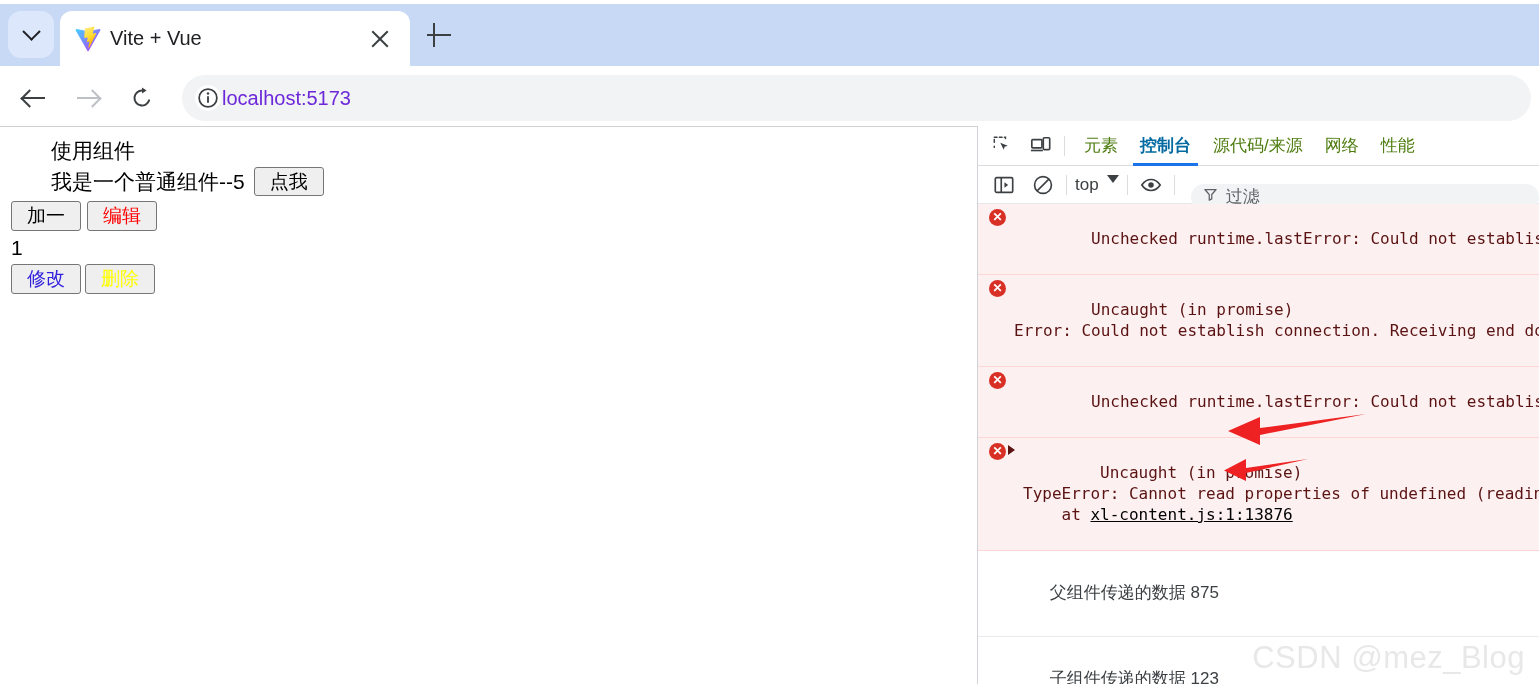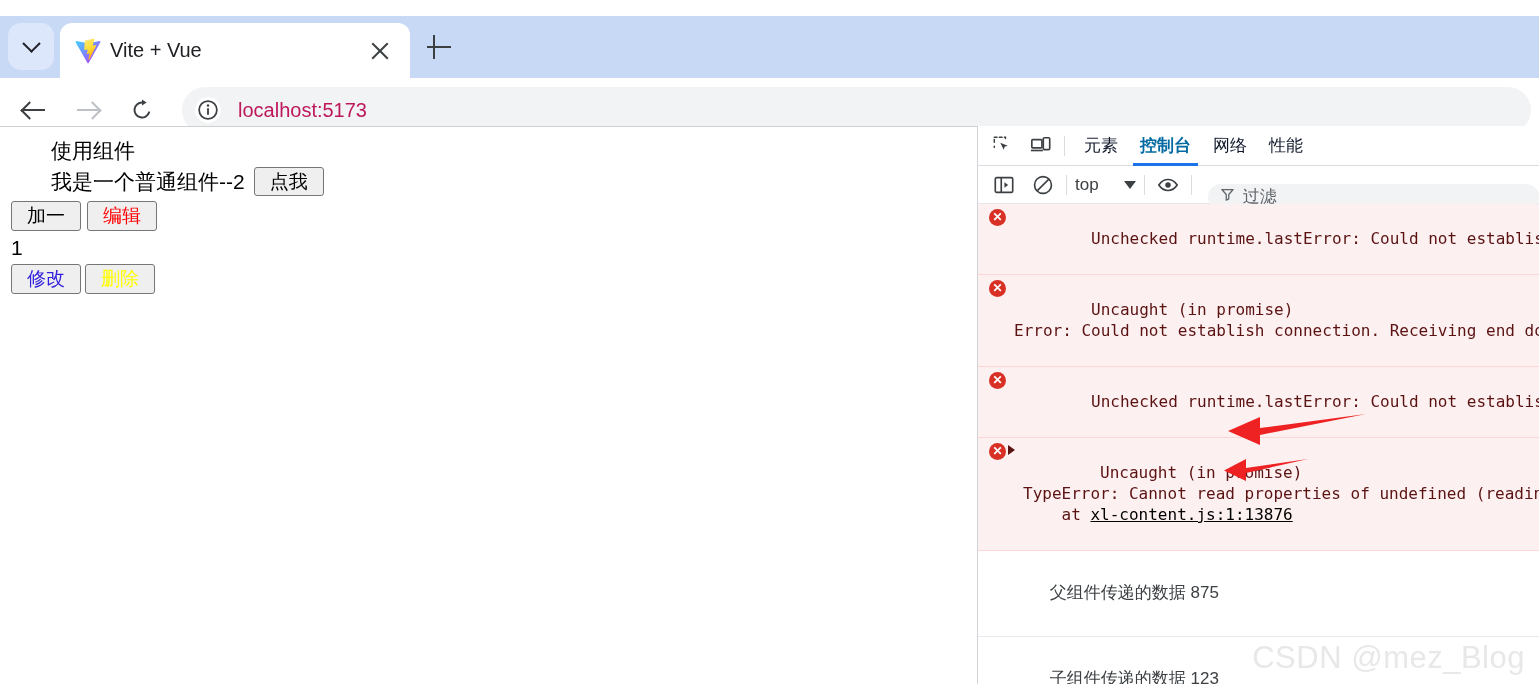--- a/index.html
+++ b/index.html
@@ -6,21 +6,21 @@
   html, body {
     margin: 0; padding: 0;
     width: 1539px; height: 684px;
     overflow: hidden;
     background: #ffffff;
     font-family: "Liberation Sans", sans-serif;
   }
   #root { position: relative; width: 1539px; height: 684px; overflow: hidden; }
 
   
-  .chrome { position: absolute; left: 0; top: 16px; width: 1539px; height: 126px; background: #c8d9f5; }
+  .chrome { position: absolute; left: 0; top: 4px; width: 1539px; height: 126px; background: #c8d9f5; }
   .tabstrip { position: absolute; left: 0; top: 0; width: 1539px; height: 62px; }
   .tabsearch {
     position: absolute; left: 8px; top: 7px; width: 46px; height: 47px;
     background: #dce7fb; border-radius: 13px;
     display: flex; align-items: center; justify-content: center; cursor: pointer;
   }
   .chev { width: 13px; height: 13px; border-right: 2.2px solid #202124; border-bottom: 2.2px solid #202124;
           transform: rotate(45deg) translate(-2px,-2px); }
   .tab {
     position: absolute; left: 60px; top: 7px; width: 350px; height: 55px;
@@ -69,21 +69,21 @@
   .arrow-r::after {
     content: ""; position: absolute; right: 0px; top: 3px; width: 11px; height: 11px;
     border-right: 2.1px solid #bdc1c6; border-top: 2.1px solid #bdc1c6; transform: rotate(45deg);
   }
   .reload svg { position: absolute; left: 10px; top: 10px; }
   .omnibox {
     position: absolute; left: 182px; top: 71px; width: 1349px; height: 46px;
     background: #f1f3f4; border-radius: 23px; display: flex; align-items: center; cursor: text;
   }
   .infoicon { margin-left: 12px; width: 28px; height: 28px; position: relative; flex: none; cursor: pointer; }
-  .url { margin-left: 16px; font-size: 20px; color: #be185d; white-space: nowrap; }
+  .url { font-size: 20px; color: #6d28d9; white-space: nowrap; }
 
   
   .viewport {
     position: absolute; left: 0; top: 126px; width: 977px; height: 558px;
     background: #ffffff; border-top: 1px solid #d0d0d0;
   }
   .pg { padding: 8px 0 0 11px; font-size: 21px; color: #000; font-family: "Liberation Sans", sans-serif; }
   .pg .line { line-height: 31px; display: flex; align-items: center; margin-left: 40px; }
   .btn {
     background: #efefef; border: 1px solid #767676; border-radius: 3px;
@@ -98,31 +98,31 @@
   .devtools {
     position: absolute; left: 977px; top: 126px; width: 562px; height: 558px;
     background: #ffffff; border-left: 1px solid #cfd3d7; overflow: hidden;
   }
   .dt-tabbar {
     height: 40px; display: flex; align-items: center; border-bottom: 1px solid #dadce0; background: #fff;
   }
   .dt-ico { width: 30px; height: 30px; position: relative; cursor: pointer; flex: none; }
   .dt-sep { width: 1px; height: 20px; background: #dadce0; margin: 0 8px; flex: none; }
   .dt-tab {
-    font-size: 17px; color: #0f172a; padding: 0 11px; height: 40px; line-height: 40px;
+    font-size: 17px; color: #4d7c0f; padding: 0 11px; height: 40px; line-height: 40px;
     white-space: nowrap; cursor: pointer; position: relative;
   }
   .dt-tab.active { color: #0369a1; font-weight: bold; }
   .dt-tab.active::after {
     content: ""; position: absolute; left: 4px; right: 4px; bottom: 0; height: 2.5px; background: #1a73e8;
   }
   .dt-toolbar2 {
     height: 38px; display: flex; align-items: center; border-bottom: 1px solid #e6e8ea; background: #fff;
   }
-  .ctx { font-size: 17px; color: #3c4043; cursor: pointer; display: flex; align-items: center; gap: 25px; }
+  .ctx { font-size: 17px; color: #3c4043; cursor: pointer; display: flex; gap: 8px; }
   .caret { width: 0; height: 0; border-left: 6px solid transparent; border-right: 6px solid transparent; border-top: 8px solid #3c4043; }
   .filter {
     margin-left: 8px; flex: 1; height: 26px; background: #f1f3f4; border-radius: 13px;
     display: flex; align-items: center; gap: 8px; padding: 0 12px; cursor: text; margin-top: 24px;
   }
   .filter-ph { font-size: 17px; color: #5f6368; }
 
   .console { position: relative; height: 480px; overflow: hidden; }
   .msg {
     position: relative; padding: 3px 0 4px 36px; font-family: "DejaVu Sans Mono", monospace;
@@ -216,21 +216,21 @@
         </svg>
       </span>
       <span class="url">localhost:5173</span>
     </div>
   </div>
 
   <div class="viewport">
     <div class="pg">
       <div class="line">使用组件</div>
       <div class="line">
-        <span>我是一个普通组件--2</span>
+        <span>我是一个普通组件--5</span>
         <button class="btn" style="margin-left:9px;">点我</button>
       </div>
       <div class="row-btns">
         <button class="btn">加一</button>
         <button class="btn" style="color:#ff0000;">编辑</button>
       </div>
       <div class="count">1</div>
       <div class="stack">
         <button class="btn" style="color:#3322dd;">修改</button>
         <button class="btn" style="color:#ffff00;">删除</button>
@@ -250,20 +250,21 @@
       <div class="dt-ico" style="margin-left:8px;">
         <svg width="22" height="22" viewBox="0 0 24 24" style="position:absolute;left:4px;top:4px;">
           <rect x="2" y="5" width="11" height="9" rx="1" fill="none" stroke="#3c4043" stroke-width="1.8"></rect>
           <rect x="14.5" y="3" width="7" height="13" rx="1.2" fill="none" stroke="#3c4043" stroke-width="1.8"></rect>
           <rect x="1" y="16" width="13" height="1.8" fill="#3c4043"></rect>
         </svg>
       </div>
       <span class="dt-sep"></span>
       <div class="dt-tab">元素</div>
       <div class="dt-tab active">控制台</div>
+      <div class="dt-tab">源代码/来源</div>
       <div class="dt-tab">网络</div>
       <div class="dt-tab">性能</div>
     </div>
 
     <div class="dt-toolbar2">
       <div class="dt-ico" style="margin-left:11px;">
         <svg width="22" height="22" viewBox="0 0 24 24" style="position:absolute;left:4px;top:4px;">
           <rect x="2.5" y="4" width="19" height="16" rx="1.5" fill="none" stroke="#3c4043" stroke-width="1.8"></rect>
           <line x1="9" y1="4" x2="9" y2="20" stroke="#3c4043" stroke-width="1.8"></line>
           <path d="M12.5 9l4 3-4 3z" fill="#3c4043"></path>

